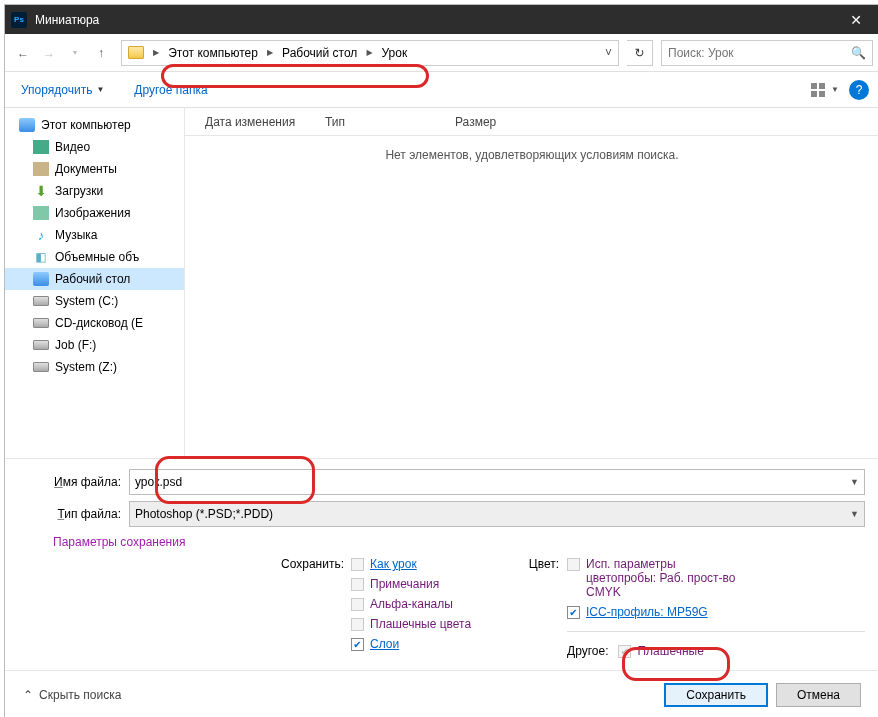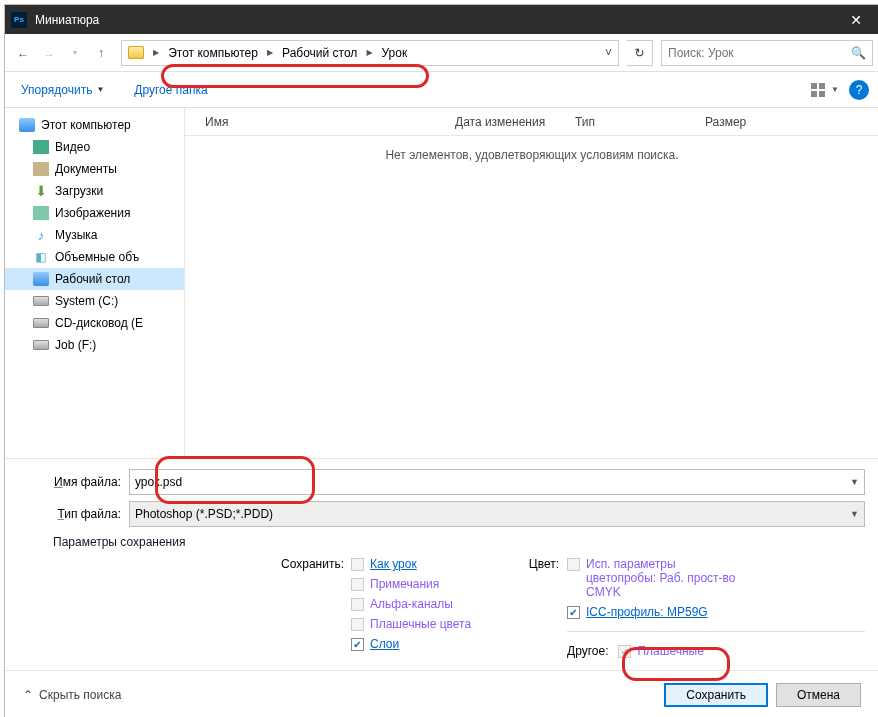--- a/index.html
+++ b/index.html
@@ -56,28 +56,28 @@
 
 .bottom { border-top: 1px solid #e7e7e7; padding: 10px 14px 6px; }
 .form-row { display: flex; align-items: center; margin-bottom: 6px; }
 .form-label { width: 110px; text-align: right; padding-right: 8px; }
 .form-label span { text-decoration: underline; text-decoration-color: #888; }
 .form-input { flex: 1; height: 26px; border: 1px solid #bbb; padding: 0 5px; background: #fff; display: flex; align-items: center; justify-content: space-between; }
 .form-input input { border: none; outline: none; flex: 1; font-size: 12px; }
 .form-input .dd { color: #555; font-size: 9px; }
 
 .opts { display: flex; padding: 8px 0 6px 34px; font-size: 12px; }
-.opt-title { color: #0f172a; }
+.opt-title { color: #a21caf; }
 .opt-col { display: flex; flex-direction: column; gap: 6px; }
 .opt-col .row { display: flex; align-items: flex-start; gap: 6px; }
 .chk { width: 13px; height: 13px; border: 1px solid #888; background: #fff; display: inline-flex; align-items: center; justify-content: center; font-size: 10px; color: #0066cc; flex-shrink: 0; margin-top: 1px;}
 .chk.dis { border-color: #ccc; background: #f4f4f4; color: #bbb; }
 .lbl { color: #666; }
 .lbl.link { color: #0066cc; text-decoration: underline; }
-.lbl.dis { color: #8b5cf6; }
+.lbl.dis { color: #701a75; }
 .hr { height: 1px; background: #ddd; margin: 6px 0; }
 
 .footer { height: 48px; border-top: 1px solid #e7e7e7; display: flex; align-items: center; padding: 0 18px; }
 .hide-fold { display: flex; align-items: center; gap: 6px; color: #444; }
 .footer .spacer { flex: 1; }
 .btn { height: 24px; padding: 0 20px; border: 1px solid #adadad; background: #e1e1e1; display: flex; align-items: center; justify-content: center; margin-left: 8px; min-width: 84px; }
 .btn.primary { border: 2px solid #0078d7; background: #e5f1fb; }
 
 .hl { position: absolute; border: 3px solid #db2828; border-radius: 14px; pointer-events: none; }
 </style>
@@ -175,24 +175,27 @@
           <span>System (C:)</span>
         </div>
       <div class="tree-item">
           <span class="ico drive"></span>
           <span>CD-дисковод (E</span>
         </div>
       <div class="tree-item">
           <span class="ico drive"></span>
           <span>Job (F:)</span>
         </div>
+      <div class="tree-item">
+          <span class="ico drive"></span>
+          <span>System (Z:)</span>
+        </div>
     </div>
     <div class="list">
       <div class="list-head">
-        <div class="col name">Имя</div>
         <div class="col date">Дата изменения</div>
         <div class="col type">Тип</div>
         <div class="col">Размер</div>
       </div>
       <div class="empty">Нет элементов, удовлетворяющих условиям поиска.</div>
     </div>
   </div>
 
   <div class="bottom">
     <div class="form-row">

